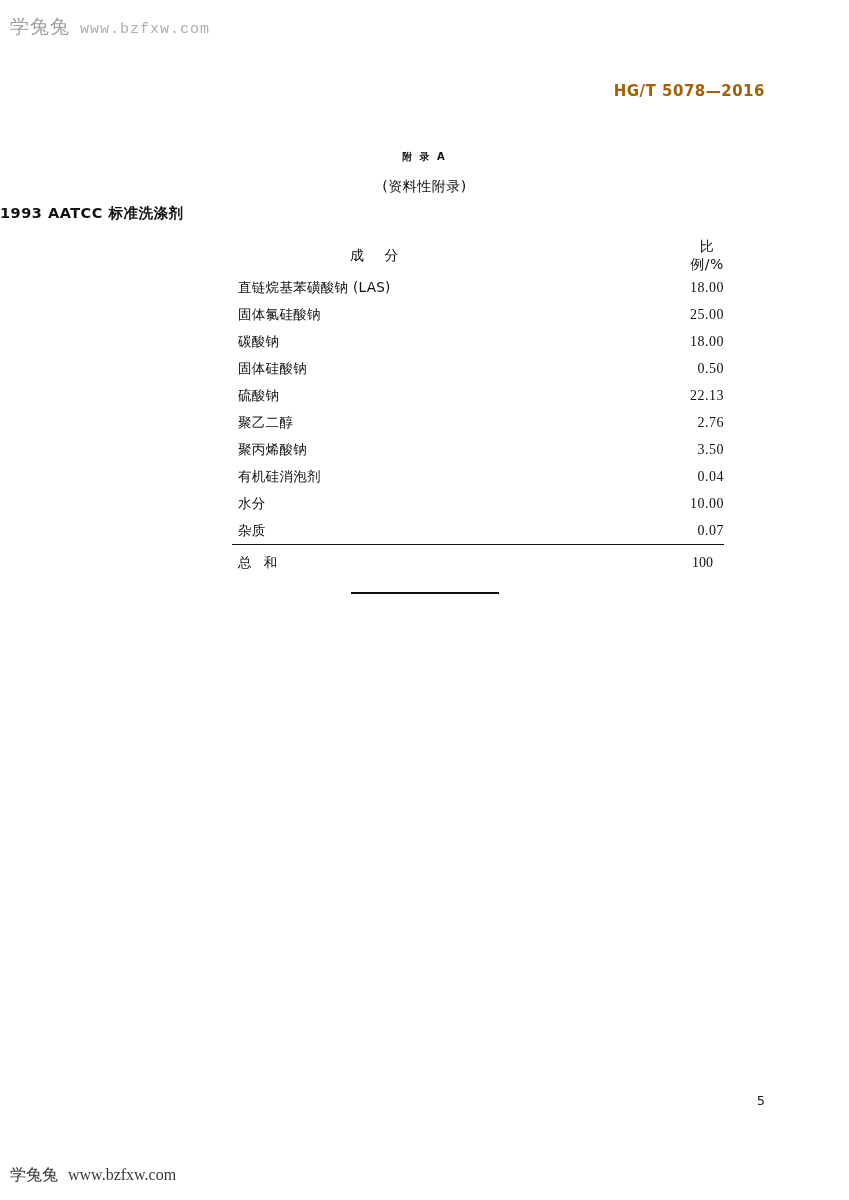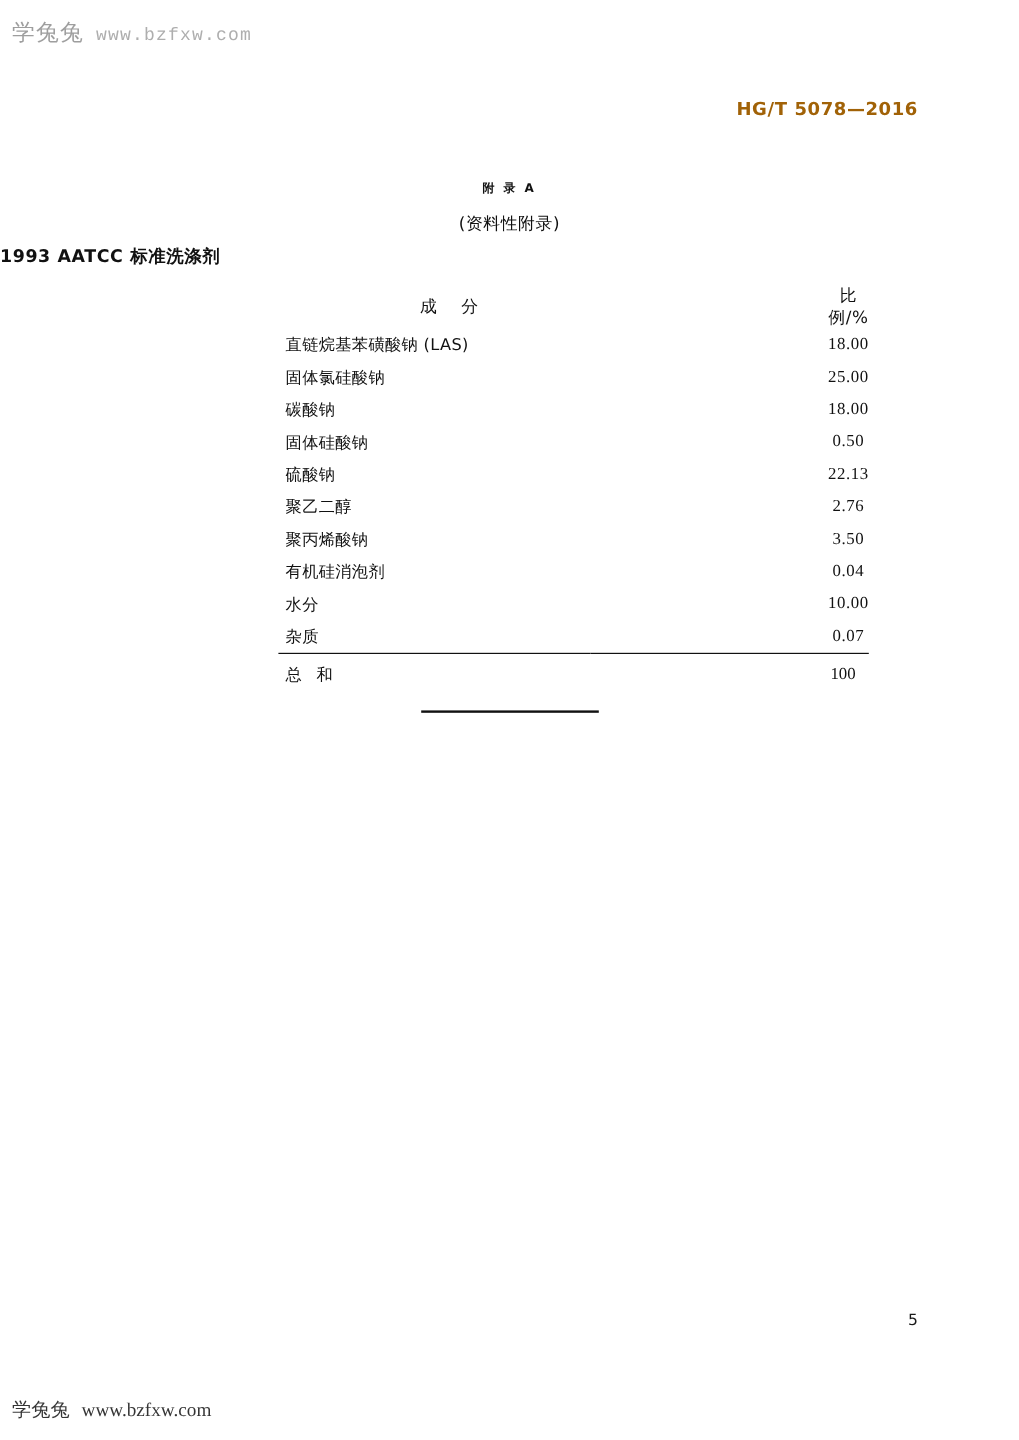--- a/index.html
+++ b/index.html
@@ -132,21 +132,21 @@
     height: 27px;
     font-size: 13.5px;
   }
   tr.row td.name {
     text-align: left;
     padding-left: 6px;
     font-family: "DejaVu Sans", sans-serif;
     letter-spacing: 0.3px;
   }
   tr.row td.val {
-    text-align: center;
+    text-align: right;
     padding-left: 198px;
     font-family: "Liberation Serif", serif;
     font-size: 14px;
     letter-spacing: 0.5px;
   }
   tr.last-item td {
     border-bottom: 1.1px solid #111;
   }
   tr.total td {
     height: 30px;

